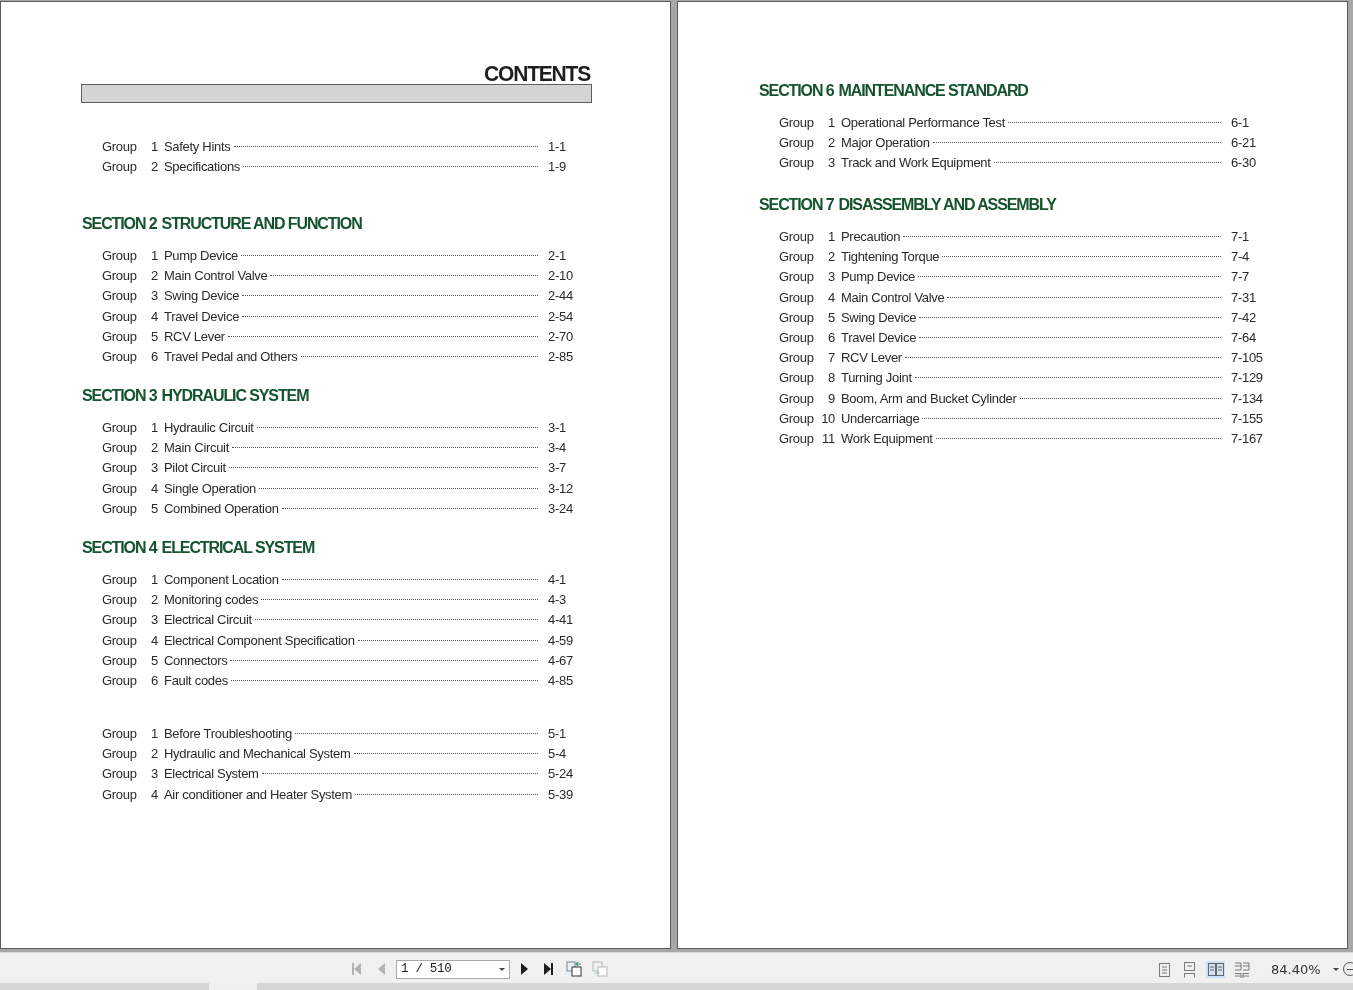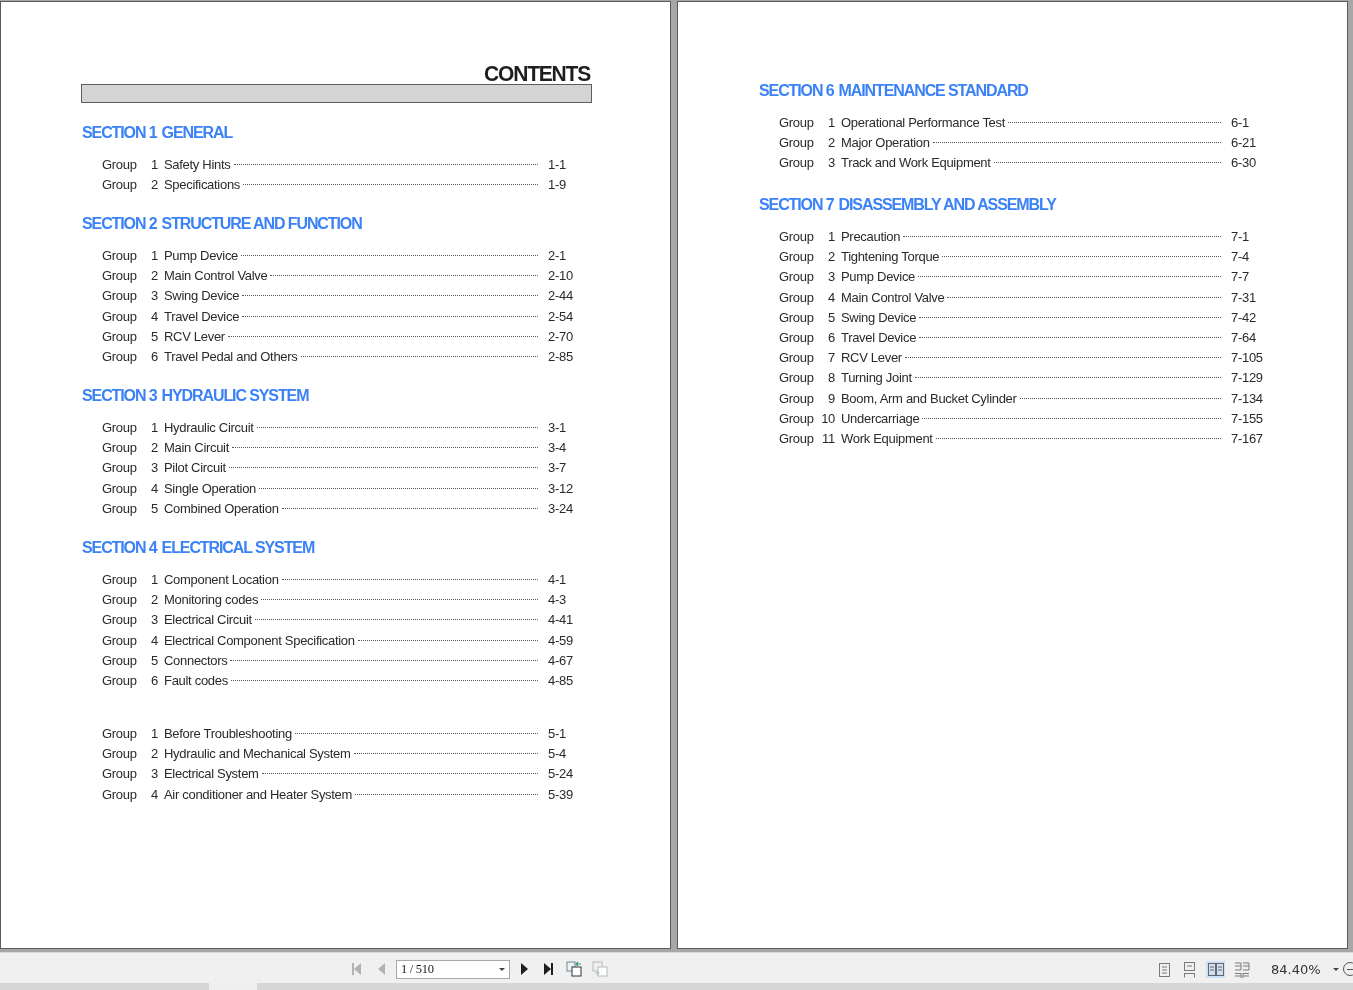--- a/index.html
+++ b/index.html
@@ -6,21 +6,21 @@
   html, body { width: 1353px; height: 990px; overflow: hidden; background: #a7a7a7; font-family: "Liberation Sans", sans-serif; }
   .viewer { position: relative; width: 1176px; height: 990px; background: #a7a7a7; }
   .page { position: absolute; top: 1px; background: #fff; border: 1px solid #5a5a5a; height: 948px; }
   .page.left { left: 0; width: 671px; }
   .page.right { left: 677px; width: 671px; }
 
   .contents-title { position: absolute; right: 80px; top: 60px; font-size: 21px; font-weight: bold; letter-spacing: -1.2px; color: #1e1e1e; transform: scaleY(1.05); }
   .title-bar { position: absolute; left: 80px; top: 82px; width: 511px; height: 19px; background: #d4d4d4; border: 1px solid #5e5e5e; }
 
   .section { position: absolute; }
-  .section-title { font-size: 16px; font-weight: bold; letter-spacing: -1.1px; color: #3b82f6; white-space: nowrap; }
+  .section-title { font-size: 16px; font-weight: bold; letter-spacing: -1.1px; color: #14532d; white-space: nowrap; }
   .section-title .num { margin-right: 5px; }
   .group-list { margin-top: 15px; }
   .group-row { display: flex; align-items: baseline; height: 20.2px; font-size: 13px; color: #2a2a2a; letter-spacing: -0.3px; white-space: nowrap; }
   .g-label { width: 40px; padding-left: 0; }
   .g-num { width: 16px; text-align: right; margin-right: 6px; }
   .g-name { flex: 0 0 auto; }
   .g-dots { flex: 1 1 auto; border-bottom: 1px dotted #555; margin: 0 2px 0 3px; position: relative; top: -4px; height: 1px; }
   .g-page { width: 36px; text-align: left; padding-left: 8px; }
 
   .left .section { left: 81px; width: 494px; }
@@ -32,42 +32,41 @@
   .toolbar { position: absolute; left: 0; top: 952px; width: 1353px; height: 31px; background: #f0f0f0; border-top: 1px solid #d9d9d9; }
   .bottom-strip { position: absolute; left: 0; top: 983px; width: 1353px; height: 7px; background: #d6d6d6; }
   .bottom-strip .thumb { position: absolute; left: 209px; top: 0; width: 48px; height: 7px; background: #efefef; }
 
   .tb-btn { position: absolute; top: 8px; width: 18px; height: 16px; display: flex; align-items: center; justify-content: center; cursor: pointer; }
   .tri-left { width: 0; height: 0; border-top: 6px solid transparent; border-bottom: 6px solid transparent; border-right: 7px solid #b3b3b3; }
   .tri-right { width: 0; height: 0; border-top: 6px solid transparent; border-bottom: 6px solid transparent; border-left: 7px solid #1e1e1e; }
   .bar-l { width: 2px; height: 12px; background: #b3b3b3; margin-right: 1px; }
   .bar-r { width: 2px; height: 12px; background: #1e1e1e; margin-left: 1px; }
 
-  .page-select { position: absolute; left: 396px; top: 7px; width: 114px; height: 19px; background: #fff; border: 1px solid #a8a8a8; font-size: 12.5px; color: #222; padding-left: 4px; line-height: 17px; font-family: Liberation Serif, serif; letter-spacing: -0.3px; }
+  .page-select { position: absolute; left: 396px; top: 7px; width: 114px; height: 19px; background: #fff; border: 1px solid #a8a8a8; font-size: 12.5px; color: #222; padding-left: 4px; line-height: 17px; font-family: Liberation Mono, monospace; letter-spacing: -0.3px; }
   .page-select .caret { position: absolute; right: 4px; top: 7px; width: 0; height: 0; border-left: 3px solid transparent; border-right: 3px solid transparent; border-top: 3px solid #444; }
 
   .icon-box { position: absolute; top: 8px; width: 17px; height: 16px; }
   .view-icon { position: absolute; top: 8px; width: 19px; height: 17px; display: flex; align-items: center; justify-content: center; }
   .view-icon.active { background: #cde0f5; }
   .zoom-label { position: absolute; left: 1271px; top: 9px; font-size: 13px; color: #333; font-family: "DejaVu Sans", sans-serif; }
   .zoom-caret { position: absolute; left: 1333px; top: 15px; width: 0; height: 0; border-left: 3px solid transparent; border-right: 3px solid transparent; border-top: 3px solid #444; }
   .zoom-out { position: absolute; left: 1343px; top: 9px; width: 14px; height: 14px; border: 1px solid #555; border-radius: 50%; }
   .zoom-out::after { content: ""; position: absolute; left: 3px; top: 5.5px; width: 7px; height: 1px; background: #555; }
 </style>
 </head>
 <body>
 
 <div class="viewer">
 
   <div class="page left">
     <div class="contents-title">CONTENTS</div>
     <div class="title-bar"></div>
     <div id="left-sections">
         <div class="section" style="top: 122px;">
-          <div class="section-title"><span class="num">SECTION 1</span><span>GENERAL</span></div>
           <div class="group-list">
             <div class="group-row">
               <span class="g-label">Group</span>
               <span class="g-num">1</span>
               <span class="g-name">Safety Hints</span>
               <span class="g-dots"></span>
               <span class="g-page">1-1</span>
             </div>
             <div class="group-row">
               <span class="g-label">Group</span>

